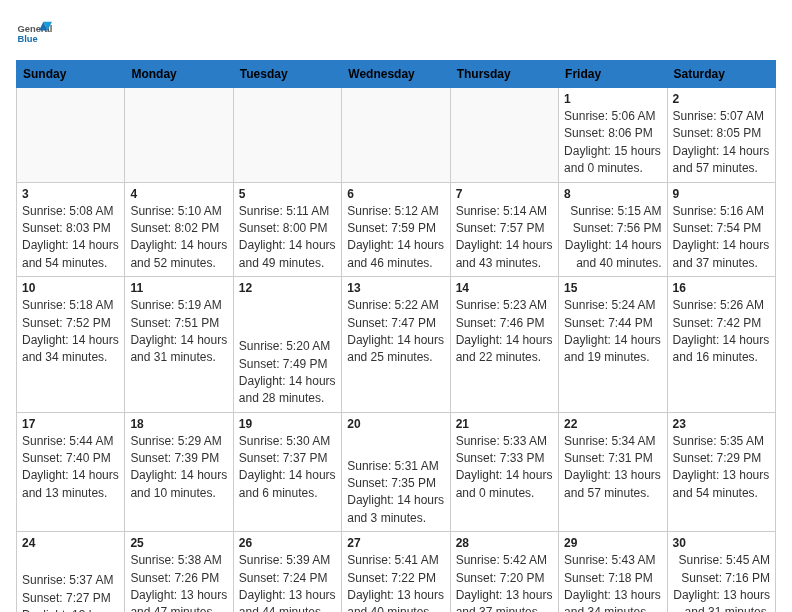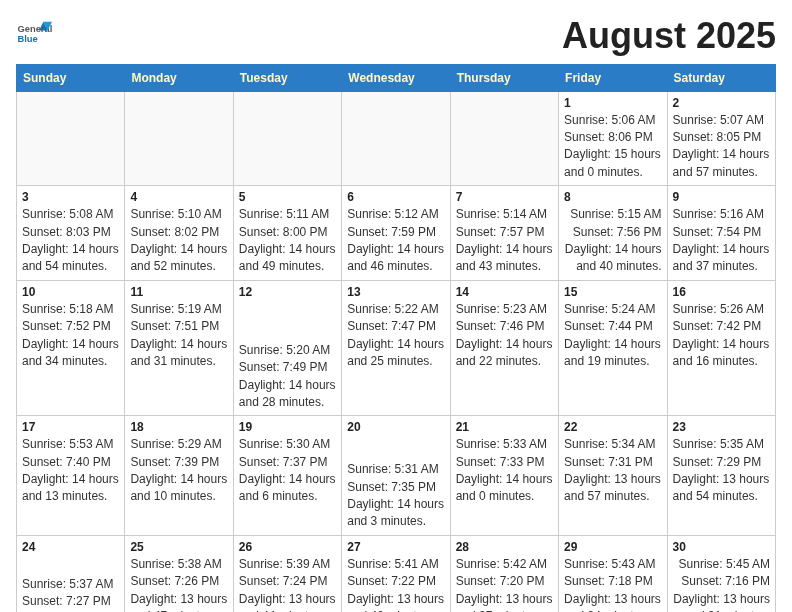--- a/index.html
+++ b/index.html
@@ -40,21 +40,21 @@
       margin-top: 2px;
     }
     table {
       width: 100%;
       border-collapse: collapse;
       margin-top: 8px;
       font-size: 11px;
     }
     thead th {
       background-color: #2a7cc7;
-      color: #fef9c3;
+      color: #000000;
       text-align: left;
       padding: 6px 6px;
       font-size: 12px;
       font-weight: bold;
       border: 1px solid #2a7cc7;
     }
     tbody td {
       vertical-align: top;
       border: 1px solid #ccc;
       padding: 4px 5px;
@@ -83,21 +83,20 @@
 <div class="header-area">
   <div class="logo">
     <svg class="logo-icon" viewBox="0 0 50 50">
       <text x="2" y="22" font-size="13" font-weight="bold" fill="#555" font-family="Arial">General</text>
       <text x="2" y="36" font-size="13" font-weight="bold" fill="#1a6faf" font-family="Arial">Blue</text>
       <polygon points="38,8 50,8 44,20" fill="#1a9cd8"></polygon>
       <polygon points="38,8 44,20 32,20" fill="#1a6faf"></polygon>
     </svg>
   </div>
   <div class="title-block">
-    <div class="cal-title">August 2025</div>
   </div>
 </div>
 
 <table>
   <thead>
     <tr id="header-row">
         <th>Sunday</th>
         <th>Monday</th>
         <th>Tuesday</th>
         <th>Wednesday</th>
@@ -210,21 +209,21 @@
         <td>
           <span class="day-number">16</span>
           <div class="day-info" style="white-space: pre-line;">Sunrise: 5:26 AM
 Sunset: 7:42 PM
 Daylight: 14 hours and 16 minutes.</div>
         </td>
       </tr>
       <tr>
         <td>
           <span class="day-number">17</span>
-          <div class="day-info" style="white-space: pre-line;">Sunrise: 5:53 AM
+          <div class="day-info" style="white-space: pre-line;">Sunrise: 5:44 AM
 Sunset: 7:40 PM
 Daylight: 14 hours and 13 minutes.</div>
         </td>
         <td>
           <span class="day-number">18</span>
           <div class="day-info" style="white-space: pre-line;">Sunrise: 5:29 AM
 Sunset: 7:39 PM
 Daylight: 14 hours and 10 minutes.</div>
         </td>
         <td>

